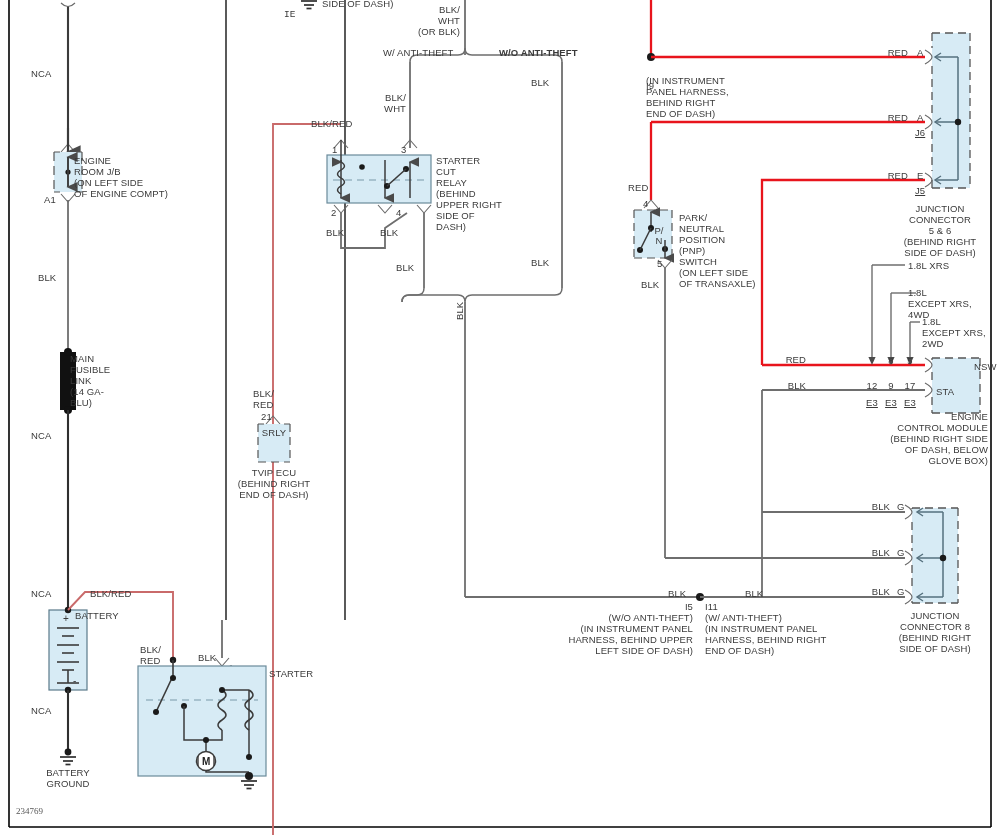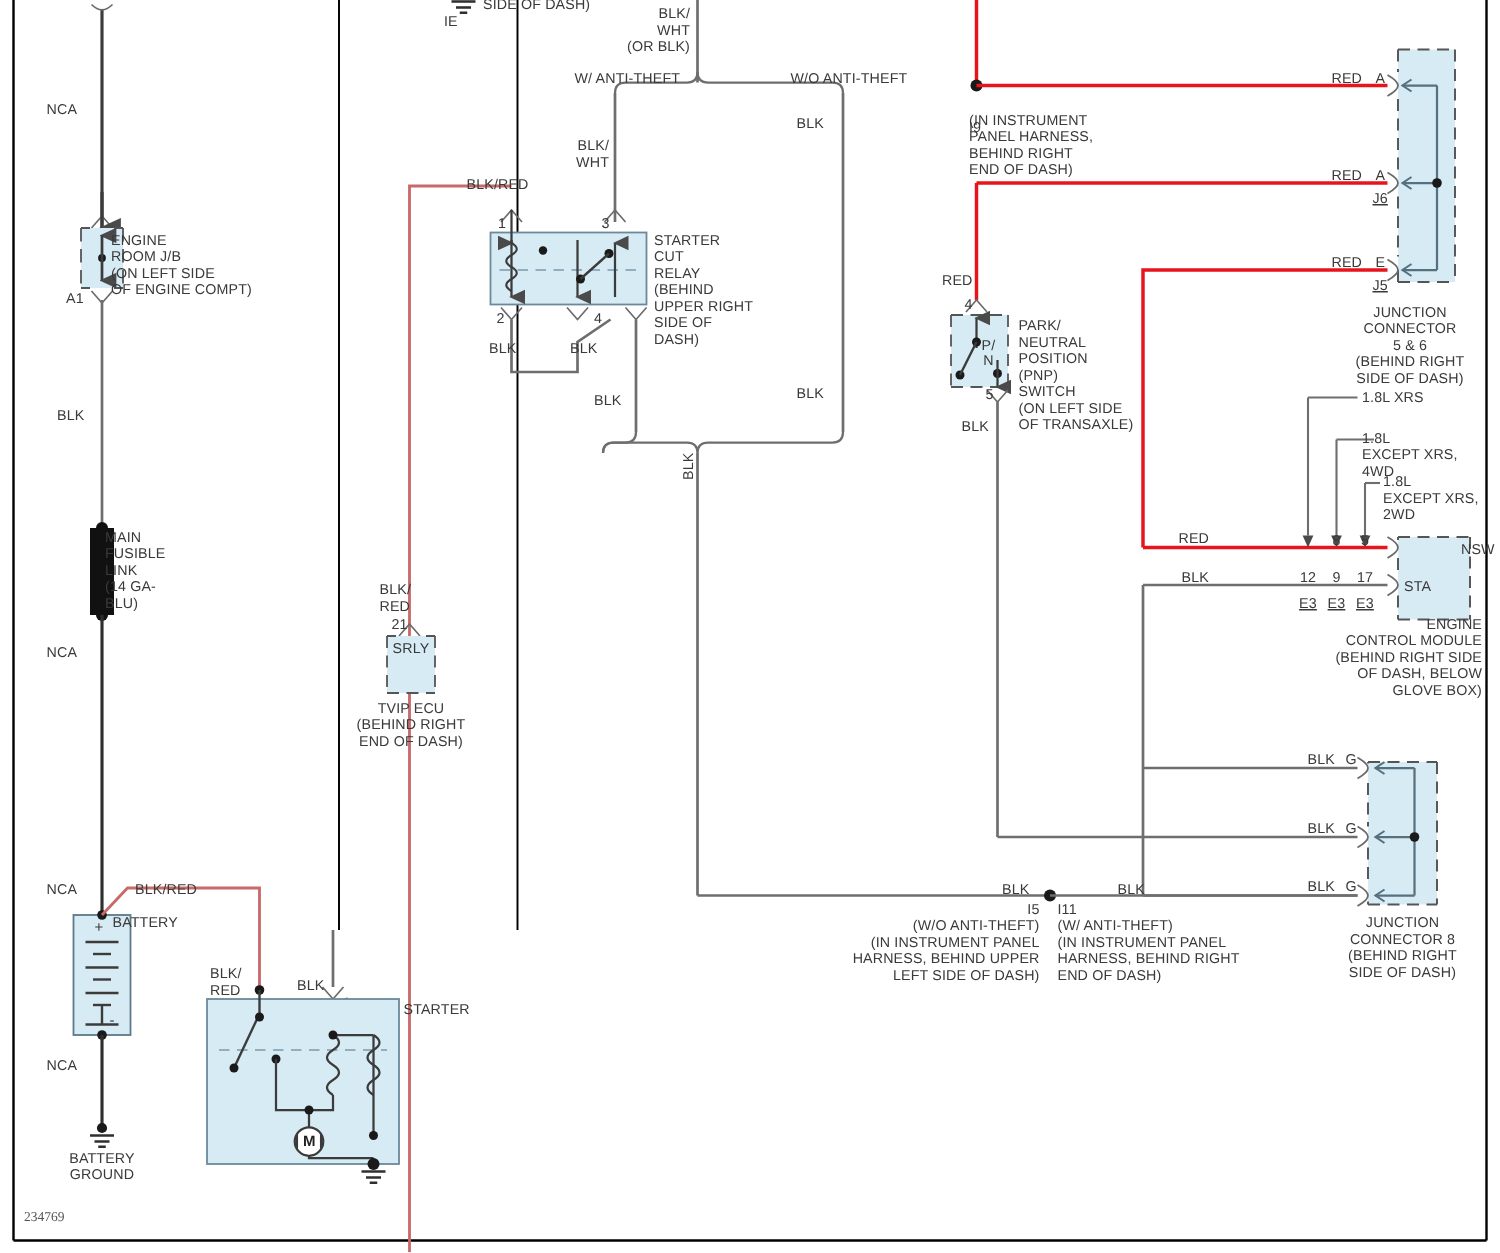--- a/index.html
+++ b/index.html
@@ -345,25 +345,25 @@
 <div class="lbl" style="left:198px;top:652px;">BLK</div>
 <div class="lbl" style="left:269px;top:668px;">STARTER</div>
 <div class="lbl" style="left:202px;top:756px;font-size:10px;font-weight:bold;color:#222;">M</div>
 <div class="id" style="position:absolute;left:16px;top:806px;">234769</div>
 
 <div class="lbl" style="left:253px;top:388px;"><span>BLK/</span><br><span>RED</span></div>
 <div class="lbl" style="left:261px;top:411px;text-align:center;">21</div>
 <div class="lbl c" style="left:258px;top:427px;width:32px;">SRLY</div>
 <div class="lbl c" style="left:229px;top:467px;width:90px;"><span>TVIP ECU</span><br><span>(BEHIND RIGHT</span><br><span>END OF DASH)</span></div>
 
-<div class="lbl" style="left:296px;top:9px;">IE</div>
+<div class="lbl" style="left:284px;top:9px;font-family:Liberation Mono, monospace;">IE</div>
 <div class="lbl" style="left:322px;top:-2px;">SIDE OF DASH)</div>
 <div class="lbl r" style="left:400px;top:4px;width:60px;"><span>BLK/</span><br><span>WHT</span><br><span>(OR BLK)</span></div>
 <div class="lbl" style="left:383px;top:47px;">W/ ANTI-THEFT</div>
-<div class="lbl" style="left:527px;top:47px;">W/O ANTI-THEFT</div>
+<div class="lbl" style="left:499px;top:47px;font-weight:bold;">W/O ANTI-THEFT</div>
 <div class="lbl r" style="left:362px;top:92px;width:44px;"><span>BLK/</span><br><span>WHT</span></div>
 <div class="lbl" style="left:531px;top:77px;">BLK</div>
 <div class="lbl" style="left:531px;top:257px;">BLK</div>
 <div class="lbl" style="left:311px;top:118px;">BLK/RED</div>
 <div class="lbl" style="left:332px;top:144px;">1</div>
 <div class="lbl" style="left:401px;top:144px;">3</div>
 <div class="lbl" style="left:331px;top:207px;">2</div>
 <div class="lbl" style="left:396px;top:207px;">4</div>
 <div class="lbl" style="left:326px;top:227px;">BLK</div>
 <div class="lbl" style="left:380px;top:227px;">BLK</div>

